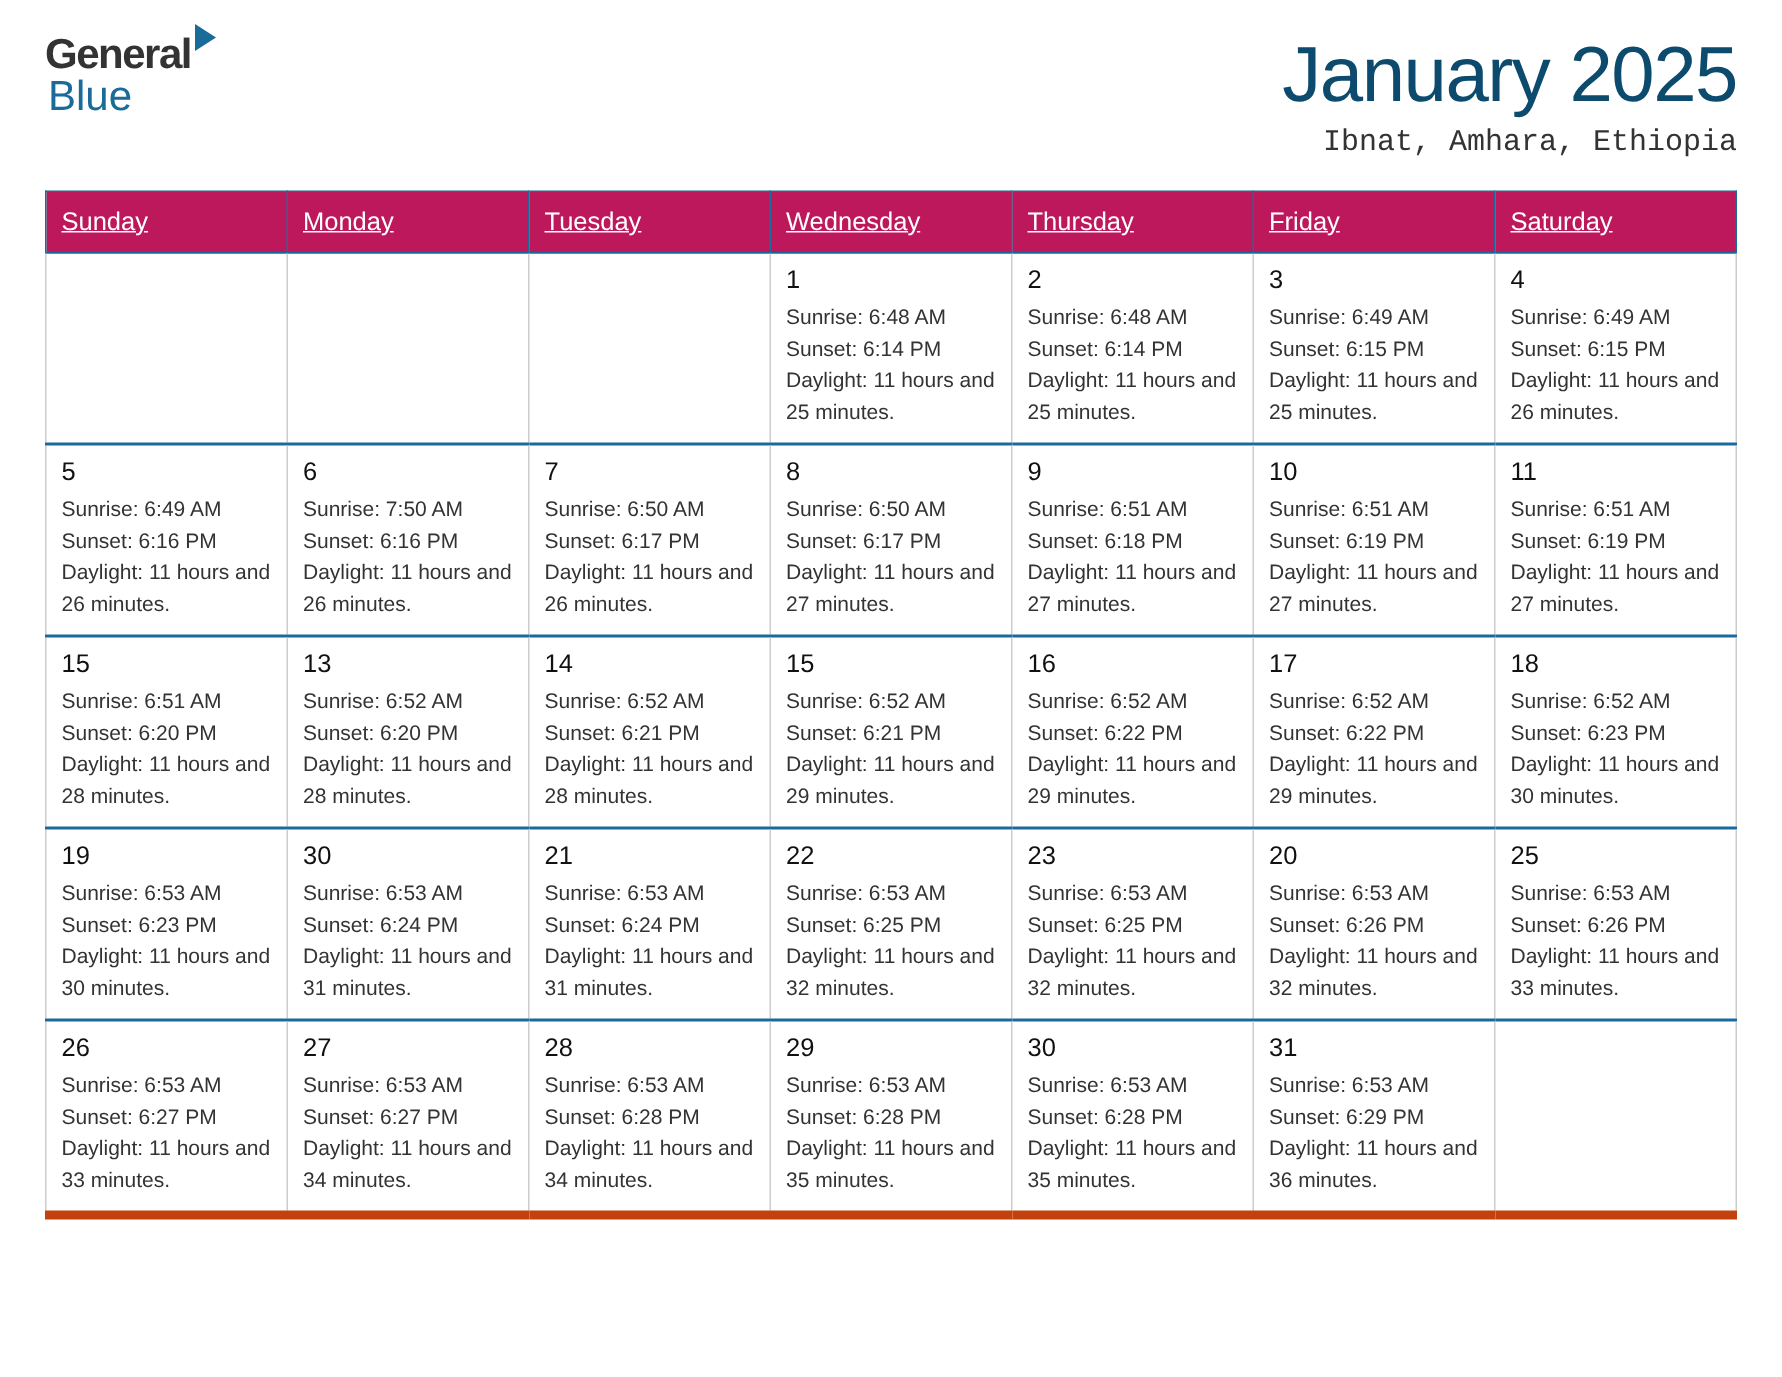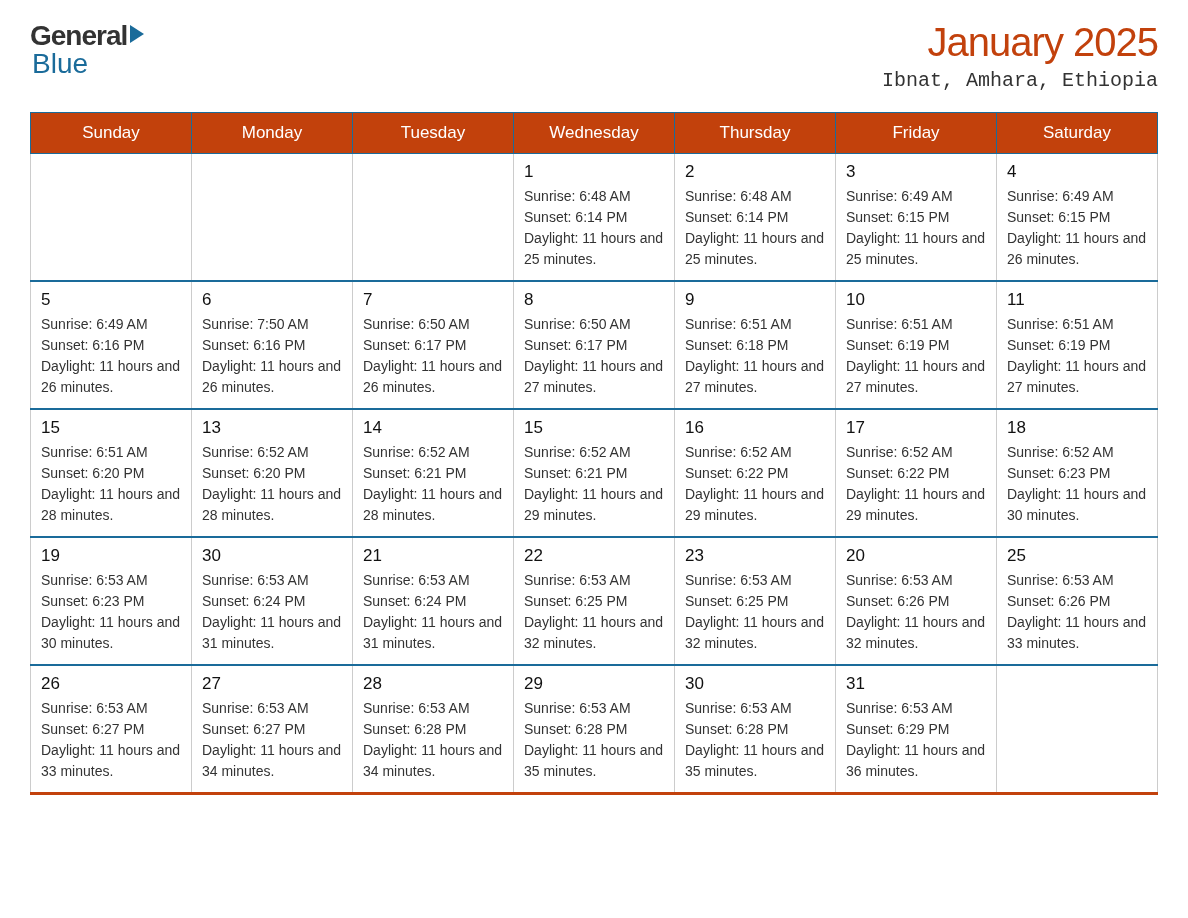--- a/index.html
+++ b/index.html
@@ -16,21 +16,20 @@
       align-items: flex-start;
       margin-bottom: 20px;
     }
     .logo {
       display: flex;
       flex-direction: column;
       align-items: flex-start;
     }
     .logo-top {
       display: flex;
-      align-items: center;
     }
     .logo-general {
       font-size: 28px;
       font-weight: bold;
       color: #333;
       letter-spacing: -1px;
     }
     .logo-arrow {
       width: 0;
       height: 0;
@@ -44,43 +43,44 @@
       font-size: 28px;
       font-weight: normal;
       color: #1a6b9a;
       margin-top: -4px;
       margin-left: 2px;
     }
     .title-section {
       text-align: right;
     }
     .calendar-title {
-      font-size: 40px;
+      font-size: 52px;
       font-weight: normal;
-      color: #c2410c;
+      color: #0c4a6e;
       letter-spacing: -1px;
     }
     .calendar-subtitle {
       font-size: 20px;
       color: #333;
       margin-top: 4px;
       font-family: Liberation Mono, monospace;
     }
     table {
       width: 100%;
       border-collapse: collapse;
     }
     thead tr th {
-      background-color: #c2410c;
+      background-color: #be185d;
       color: #fff;
       padding: 10px 10px;
       font-size: 17px;
       font-weight: normal;
-      text-align: center;
+      text-align: left;
       border: 1px solid #1a6b9a;
+      text-decoration: underline;
     }
     tbody tr td {
       width: 14.28%;
       vertical-align: top;
       padding: 8px 10px 10px 10px;
       border: 1px solid #ccc;
       height: 110px;
       font-size: 13px;
       color: #333;
     }
@@ -90,21 +90,21 @@
       font-weight: normal;
       display: block;
       margin-bottom: 4px;
     }
     .day-info {
       font-size: 14px;
       color: #333;
       line-height: 1.5;
     }
     tbody tr:last-child td {
-      border-bottom: 3px solid #c2410c;
+      border-bottom: 6px solid #c2410c;
     }
     tbody tr td:first-child {
       border-left: 1px solid #ccc;
     }
     thead tr th:first-child {
       border-left: 1px solid #1a6b9a;
     }
     .top-border-row td {
       border-top: 2px solid #1a6b9a;
     }

